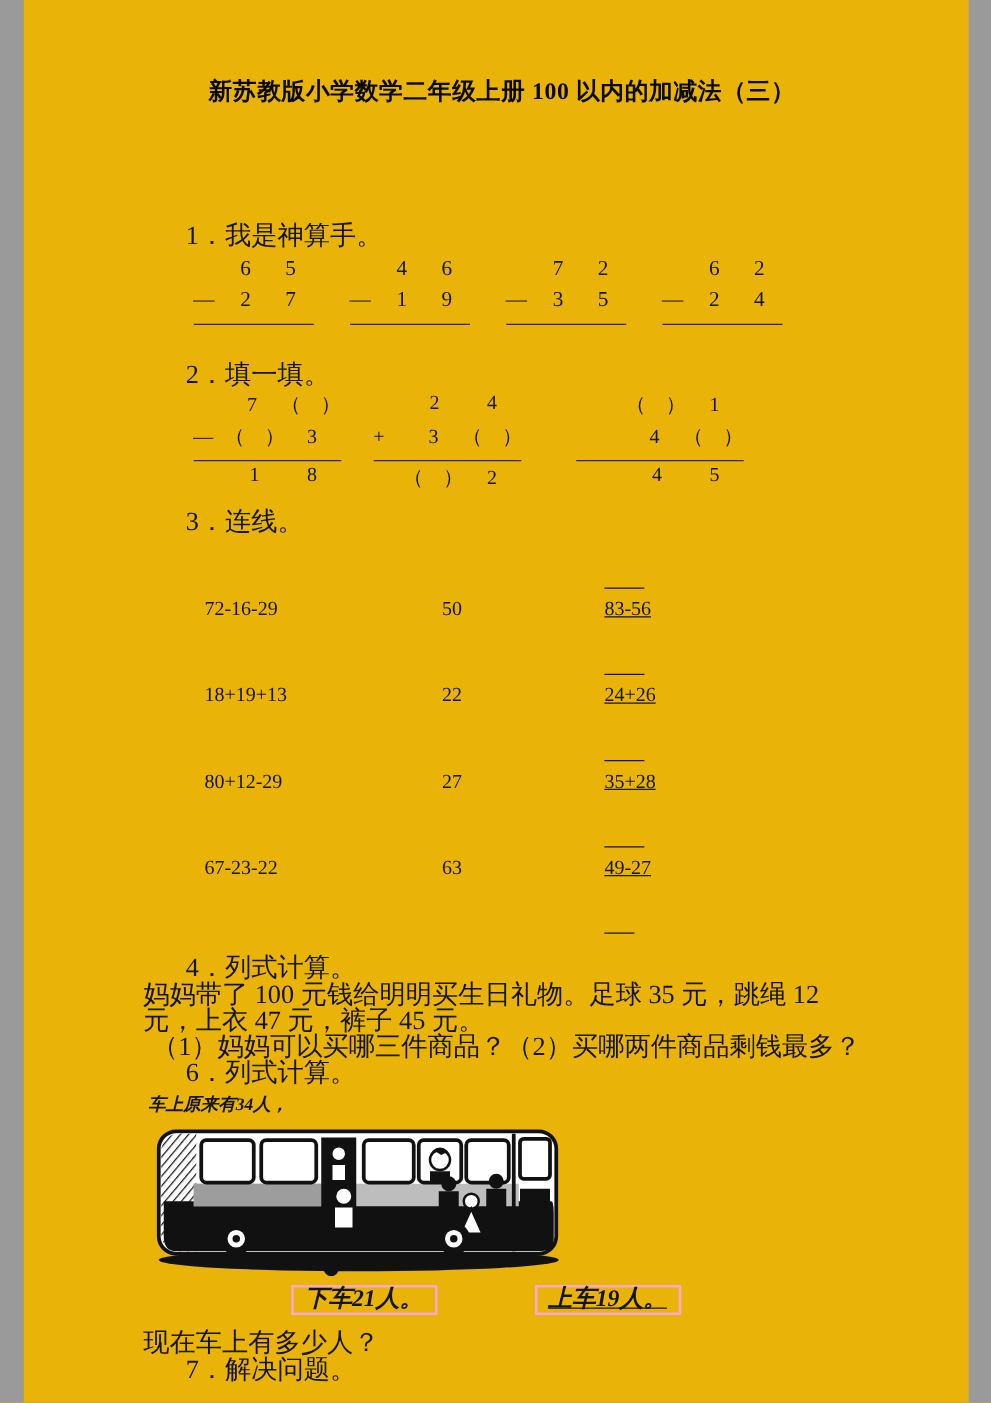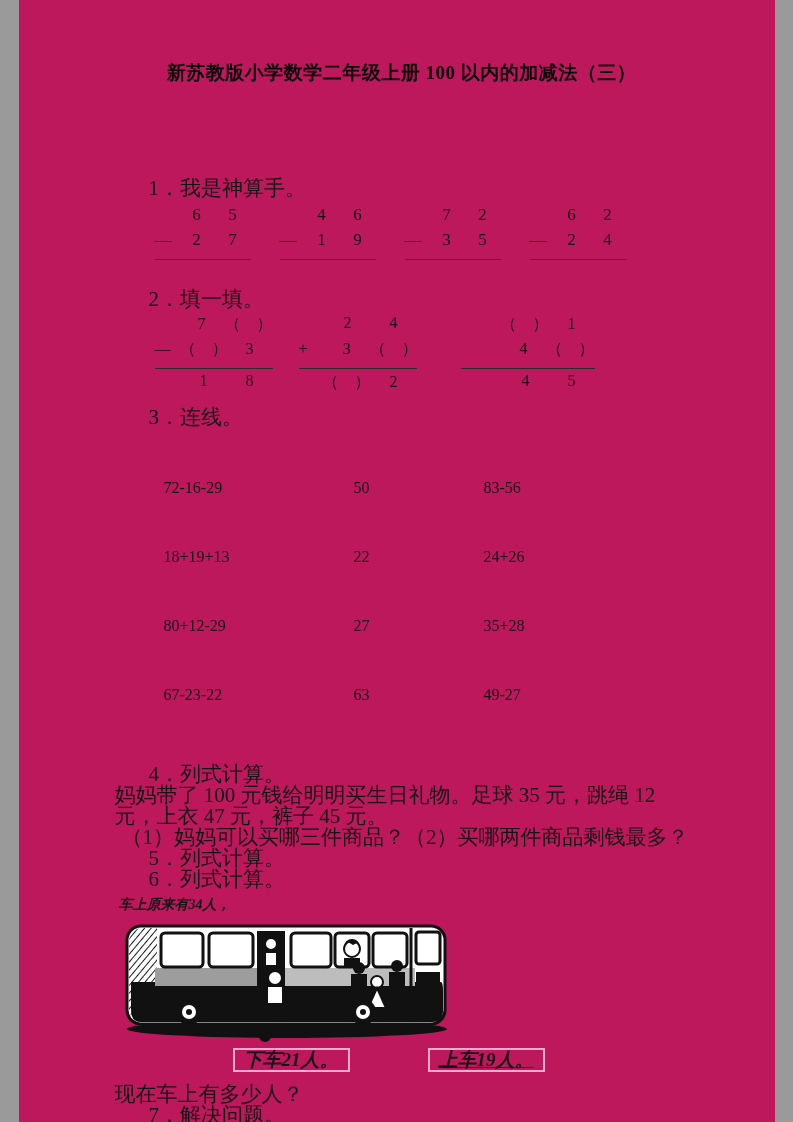--- a/index.html
+++ b/index.html
@@ -1,17 +1,17 @@
 <!DOCTYPE html>
 <html><head>
 <meta charset="utf-8">
 <style>
   html,body{margin:0;padding:0;background:#9a9a9a;}
   .page{
-    width:756px;height:1122px;background:#be185d;margin:0 auto;
+    width:756px;height:1122px;background:#eab308;margin:0 auto;
     font-family:"Liberation Serif","DejaVu Serif",serif;color:#141414;
     overflow:hidden;position:relative;
   }
   .content{padding:0 86px 0 96px;}
   h1.title{
     margin:60px 0 0 0;text-align:center;font-size:19px;font-weight:bold;
     letter-spacing:.5px;color:#0a0a0a;
   }
   .line{font-size:21px;line-height:21px;margin:0;}
   .head{margin-top:0;text-indent:34px;}
@@ -24,21 +24,21 @@
   .vp .c{min-width:36px;text-align:center;}
   .vp .hline{border-top:1.6px solid #2b2b2b;margin-top:4px;height:3px;}
   .vp1{width:96px;margin-right:29px;}
   .q2row .vp{width:118px;font-size:16px;}
   .q2row .vp .c{min-width:46px;}
   .q2row .vp .r{height:25px;}
   
   .match{display:flex;font-size:16px;line-height:23px;margin-left:49px;margin-top:2px;}
   .match .mcol1{width:190px;}
   .match .mcol2{width:130px;}
-  .match .mcol3{width:auto;}
+  .match .mcol3{width:auto;text-decoration:underline;}
   .match div{white-space:pre;}
   
   .figure{margin-top:6px;width:460px;}
   .fig-caption{font-size:14px;font-weight:bold;font-style:italic;margin:0 0 2px 4px;}
   .fig-labels{display:flex;margin-top:2px;}
   .fig-label{
     border:2px solid #f9a8d4;padding:0 9px;font-size:19px;font-weight:bold;
     font-style:italic;line-height:20px;white-space:nowrap;
   }
   .fig-label.off{margin-left:118px;}
@@ -179,21 +179,20 @@
         <div>35+28</div>
         <div>49-27</div>
       </div>
     </div>
 
     <div class="sp12"></div>
     <p class="line head">4．列式计算。</p>
     <p class="line">妈妈带了 100 元钱给明明买生日礼物。足球 35 元，跳绳 12 元，上衣 47 元，裤子 45 元。</p>
     <p class="line sub">（1）妈妈可以买哪三件商品？（2）买哪两件商品剩钱最多？</p>
 
-    <p class="line head">5．列式计算。</p>
 
     <p class="line head">6．列式计算。</p>
 
     <div class="figure">
       <p class="fig-caption">车上原来有34人，</p>
       <svg width="340" height="126" viewBox="0 0 340 126">
         <defs>
           <pattern id="hatch" width="5" height="5" patternUnits="userSpaceOnUse" patternTransform="rotate(40)">
             <rect width="5" height="5" fill="#fff"></rect>
             <line x1="0" y1="0" x2="0" y2="5" stroke="#1a1a1a" stroke-width="2"></line>

